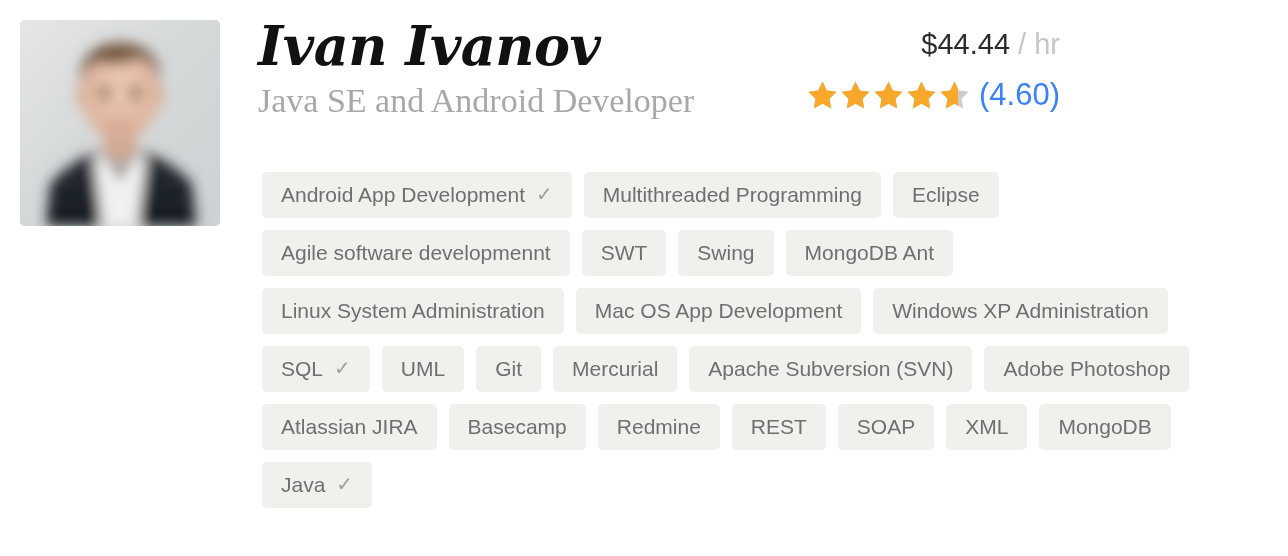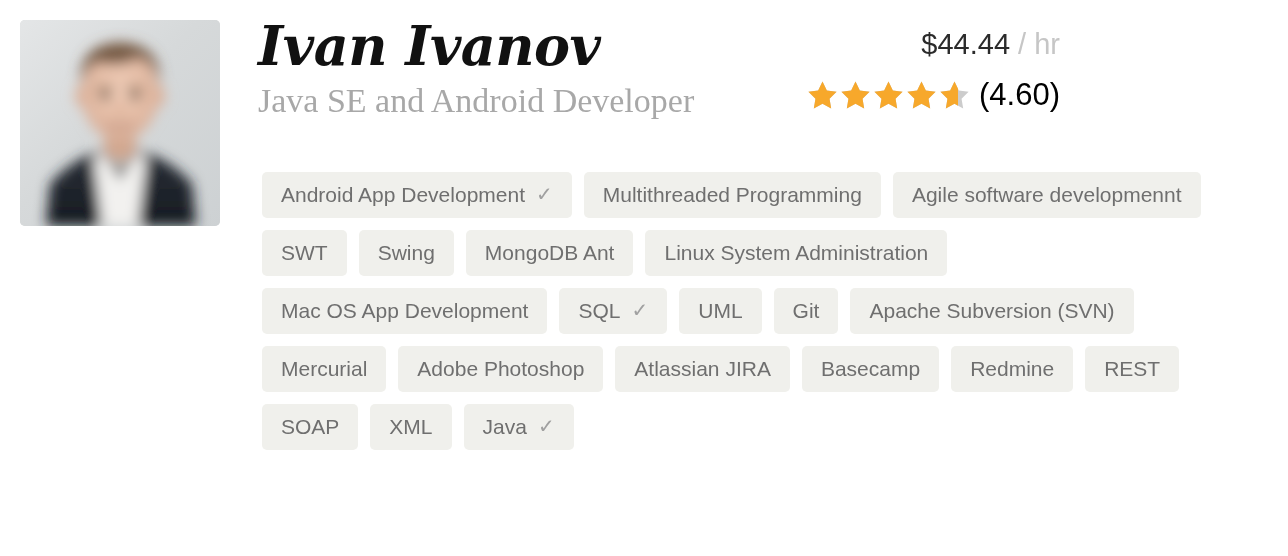--- a/index.html
+++ b/index.html
@@ -103,21 +103,21 @@
     position: absolute;
     left: 0; top: 0;
     width: 31px;
     height: 30px;
   }
   .star .star-fg { overflow: hidden; }
   .star .star-fg svg { position: absolute; left: 0; top: 0; }
   #rating-value {
     font-size: 31px;
     line-height: 34px;
-    color: #000000;
+    color: #3b82f6;
   }
 
   
   #skills {
     position: absolute;
     left: 262px;
     top: 172px;
     width: 968px;
     display: flex;
     flex-wrap: wrap;
@@ -278,73 +278,82 @@
 
   <div id="skills">
       <div class="skill-tag">
         <span>Android App Development</span>
         <span class="skill-check">✓</span>
       </div>
       <div class="skill-tag">
         <span>Multithreaded Programming</span>
       </div>
       <div class="skill-tag">
+        <span>Eclipse</span>
+      </div>
+      <div class="skill-tag">
         <span>Agile software developmennt</span>
       </div>
       <div class="skill-tag">
         <span>SWT</span>
       </div>
       <div class="skill-tag">
         <span>Swing</span>
       </div>
       <div class="skill-tag">
         <span>MongoDB Ant</span>
       </div>
       <div class="skill-tag">
         <span>Linux System Administration</span>
       </div>
       <div class="skill-tag">
         <span>Mac OS App Development</span>
+      </div>
+      <div class="skill-tag">
+        <span>Windows XP Administration</span>
       </div>
       <div class="skill-tag">
         <span>SQL</span>
         <span class="skill-check">✓</span>
       </div>
       <div class="skill-tag">
         <span>UML</span>
       </div>
       <div class="skill-tag">
         <span>Git</span>
       </div>
       <div class="skill-tag">
+        <span>Mercurial</span>
+      </div>
+      <div class="skill-tag">
         <span>Apache Subversion (SVN)</span>
       </div>
       <div class="skill-tag">
-        <span>Mercurial</span>
-      </div>
-      <div class="skill-tag">
         <span>Adobe Photoshop</span>
       </div>
       <div class="skill-tag">
         <span>Atlassian JIRA</span>
       </div>
       <div class="skill-tag">
         <span>Basecamp</span>
       </div>
       <div class="skill-tag">
         <span>Redmine</span>
       </div>
       <div class="skill-tag">
         <span>REST</span>
       </div>
       <div class="skill-tag">
         <span>SOAP</span>
       </div>
       <div class="skill-tag">
         <span>XML</span>
+      </div>
+      <div class="skill-tag">
+        <span>MongoDB</span>
       </div>
       <div class="skill-tag">
         <span>Java</span>
         <span class="skill-check">✓</span>
       </div>
     </div>
 
 </div>
 
 </body></html>

